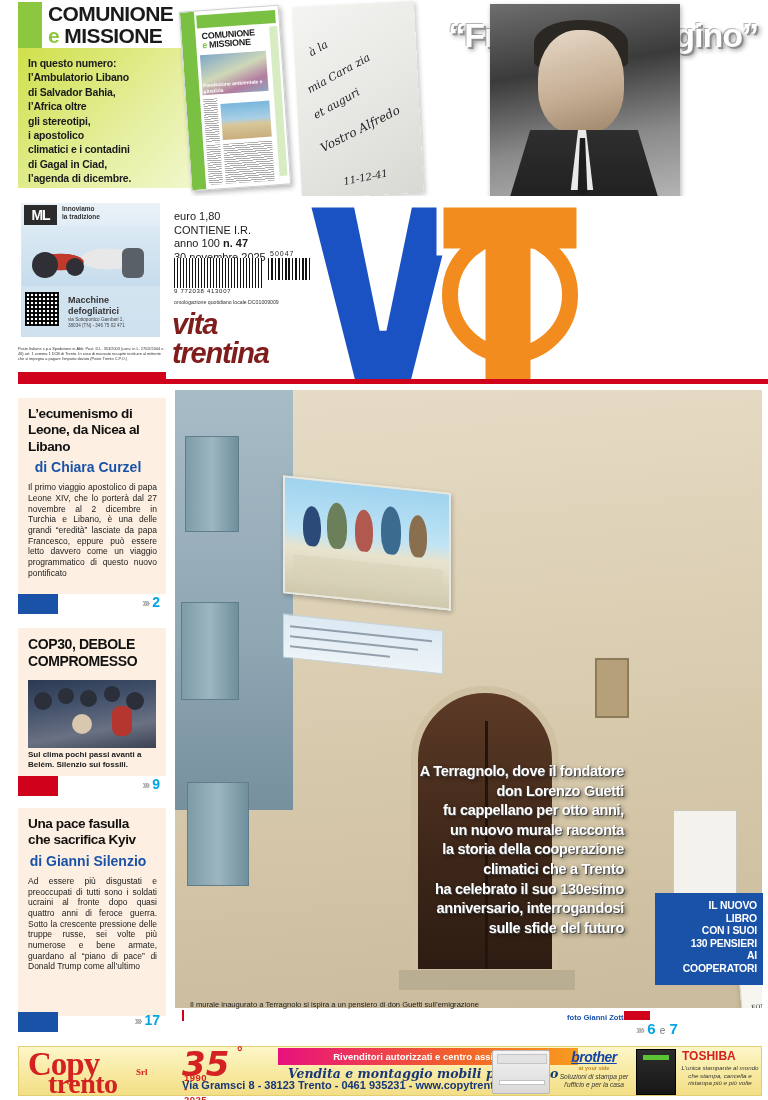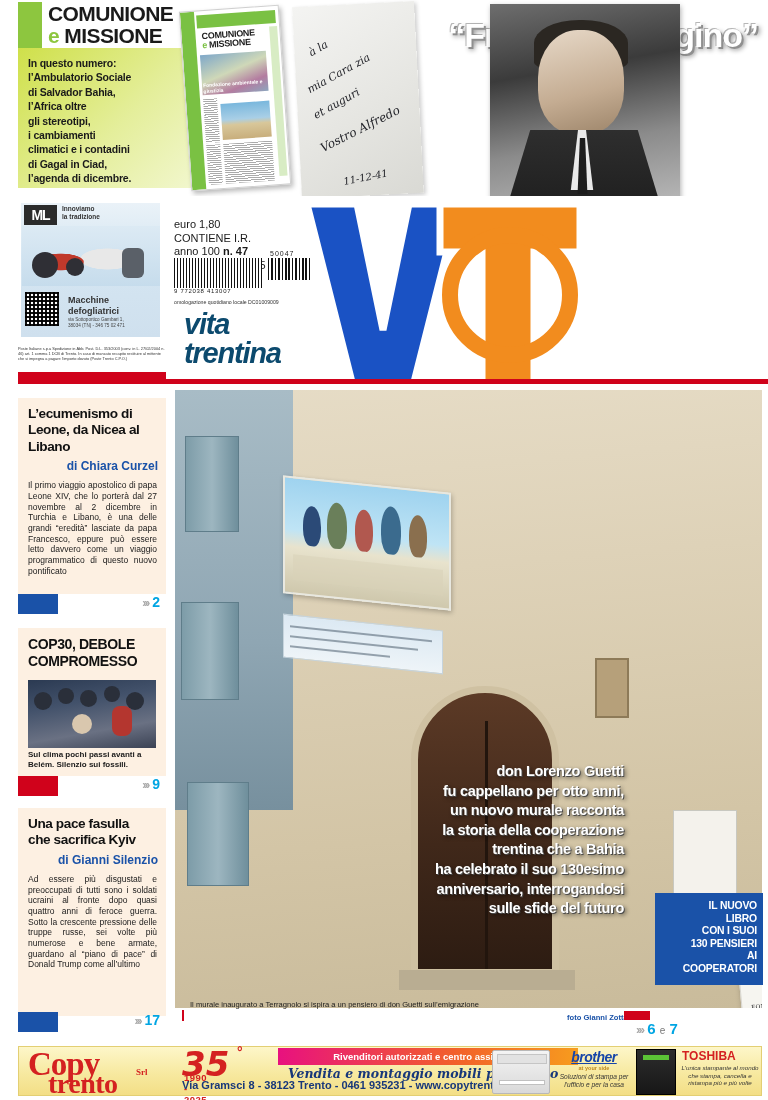--- a/index.html
+++ b/index.html
@@ -87,32 +87,32 @@
   .dallo-box p { font-size:12.5px; font-weight:bold; color:#ffffff; line-height:15.2px; letter-spacing:-0.3px;
      text-shadow: 1px 1px 0 #6f6f6f, 2px 2px 3px rgba(0,0,0,.5);}
   .page-5 { position:absolute; left:660px; top:315px; font-size:15px; font-weight:bold; color:#00a5e3; }
   .page-5 .arr { color:#9fc9e3; font-size:13px; letter-spacing:-2px; }
   .hairline { position:absolute; left:612px; top:342px; width:150px; height:1.5px; background:#2d4f9e; }
   .sub-mast { position:absolute; left:600px; top:350px; width:162px; text-align:right;
      font-size:9.5px; font-weight:bold; color:#1a2d6b; line-height:11.5px;}
 
   
   .mast-white { position:absolute; left:166px; top:196px; width:602px; height:188px; background:#ffffff; }
-  .price-block { position:absolute; left:174px; top:218px; font-size:11px; color:#1a1a1a; line-height:13.5px;}
+  .price-block { position:absolute; left:174px; top:210px; font-size:11px; color:#1a1a1a; line-height:13.5px;}
   .price-block b { font-weight:bold; }
   .barcode { position:absolute; left:174px; top:258px; width:88px; height:30px;
      background:repeating-linear-gradient(90deg,#111 0 1.4px,#fff 1.4px 3px);}
   .barcode-num { position:absolute; left:174px; top:288px; font-size:6px; letter-spacing:.7px; color:#222;}
   .barcode2 { position:absolute; left:268px; top:258px; width:42px; height:22px;
      background:repeating-linear-gradient(90deg,#111 0 1.5px,#fff 1.5px 3.4px);}
   .barcode2-num { position:absolute; left:270px; top:250px; font-size:7px; letter-spacing:1px; color:#222;}
   .omolog { position:absolute; left:174px; top:299px; font-size:5.2px; color:#333;}
 
-  .vt-title { position:absolute; left:184px; top:310px; font-size:29px; font-weight:bold; font-style:italic;
-     color:#0c4a6e; line-height:29px; letter-spacing:-1.2px; }
+  .vt-title { position:absolute; left:172px; top:310px; font-size:29px; font-weight:bold; font-style:italic;
+     color:#7f1d1d; line-height:29px; letter-spacing:-1.2px; }
 
   .big-V { position:absolute; left:295px; top:200px; width:170px; height:190px; }
   .big-V svg, .big-E svg { display:block; }
   .big-E { position:absolute; left:430px; top:200px; width:160px; height:190px; }
 
   .red-bar-mast { position:absolute; left:166px; top:379px; width:602px; height:5px; background:#d0021b;}
   .red-bar-left { position:absolute; left:18px; top:379px; width:148px; height:5px; background:#d0021b;}
 
   
   .main-photo { position:absolute; left:175px; top:390px; width:587px; height:618px; overflow:hidden;
@@ -162,21 +162,21 @@
   .promo-pages .e { color:#777; font-size:10px; font-weight:normal;}
 
   .photo-caption { position:absolute; left:190px; top:1000px; font-size:7.6px; font-weight:normal; color:#1a1a1a;}
   .photo-credit { position:absolute; left:567px; top:1013px; font-size:7.6px; font-weight:bold; color:#1a52a8;}
   .cap-red { position:absolute; left:624px; top:1011px; width:26px; height:9px; background:#d0021b;}
   .cap-tick { position:absolute; left:182px; top:1010px; width:2px; height:11px; background:#d0021b;}
 
   
   .side-art { position:absolute; left:18px; width:148px; background:#fdf0e2; }
   .side-art .ttl { font-size:13.6px; font-weight:bold; color:#111; line-height:16.4px; letter-spacing:-0.4px; padding:8px 24px 0 10px;}
-  .side-art .byl { font-size:12px; font-weight:bold; color:#1a52a8; text-align:right; padding:4px 8px 0 0;}
+  .side-art .byl { font-size:14px; font-weight:bold; color:#1a52a8; text-align:center; padding:4px 8px 0 0;}
   .side-art .body { font-size:8.5px; color:#1a1a1a; line-height:10.7px; text-align:justify; padding:7px 9px 0 10px;}
   .side-foot { position:absolute; left:18px; width:148px; height:20px;}
   .side-foot .sq { position:absolute; left:18px; top:0; width:40px; height:20px;}
   .side-foot .pg { position:absolute; right:6px; top:0; font-size:14px; font-weight:bold; color:#00a5e3;}
   .side-foot .arr { color:#a9a9a9; font-size:12px; letter-spacing:-2px;}
 
   .cop-photo { position:absolute; left:28px; top:680px; width:128px; height:68px;
       background:linear-gradient(170deg,#2b3a52 0%,#43526b 35%,#6a7183 70%,#3b4254 100%); overflow:hidden;}
   .cop-photo .h { position:absolute; border-radius:50%; background:#2a2f3a;}
   .cop-caption { position:absolute; left:28px; top:750px; width:128px; font-size:8px; font-weight:bold; color:#1a1a1a; line-height:10px;}
@@ -221,25 +221,25 @@
 
   <div class="top-strip">
     <div class="cm-green-bar"></div>
     <div class="cm-title-box"></div>
     <div class="cm-line1">COMUNIONE</div>
     <div class="cm-line2"><span class="e">e</span> <span>MISSIONE</span></div>
 
     <div class="cm-body">
       <ul>
         <li>In questo numero:</li>
-        <li>l’Ambulatorio Sociale</li>
+        <li>l’Ambulatorio Libano</li>
         <li>di Salvador Bahia,</li>
         <li>l’Africa oltre</li>
         <li>gli stereotipi,</li>
-        <li>i cambiamenti</li>
+        <li>i apostolico</li>
         <li>climatici e i contadini</li>
         <li>di Gagal in Ciad,</li>
         <li>l’agenda di dicembre.</li>
       </ul>
     </div>
 
     <div class="cm-cover">
       <div class="cmc-leftband"></div>
       <div class="cmc-head"></div>
       <div class="cmc-logo1">COMUNIONE</div>
@@ -431,25 +431,26 @@
 
     </div>
 
     <div class="notice" style="left:498px; top:420px; width:64px; height:86px; background:#f4f2ec;"></div>
     <div style="position:absolute; left:420px; top:268px; width:34px; height:60px; background:#b6a07a; border:2px solid #8d7a58;"></div>
 
   </div>
 
 
   <div class="lead-text">
+    <p>A Terragnolo, dove il fondatore</p>
     <p>don Lorenzo Guetti</p>
     <p>fu cappellano per otto anni,</p>
     <p>un nuovo murale racconta</p>
     <p>la storia della cooperazione</p>
-    <p>trentina che a Bahia</p>
+    <p>climatici che a Trento</p>
     <p>ha celebrato il suo 130esimo</p>
     <p>anniversario, interrogandosi</p>
     <p>sulle sfide del futuro</p>
   </div>
 
   <div class="blue-promo">
     <p>IL NUOVO</p>
     <p>LIBRO</p>
     <p>CON I SUOI</p>
     <p>130 PENSIERI</p>

